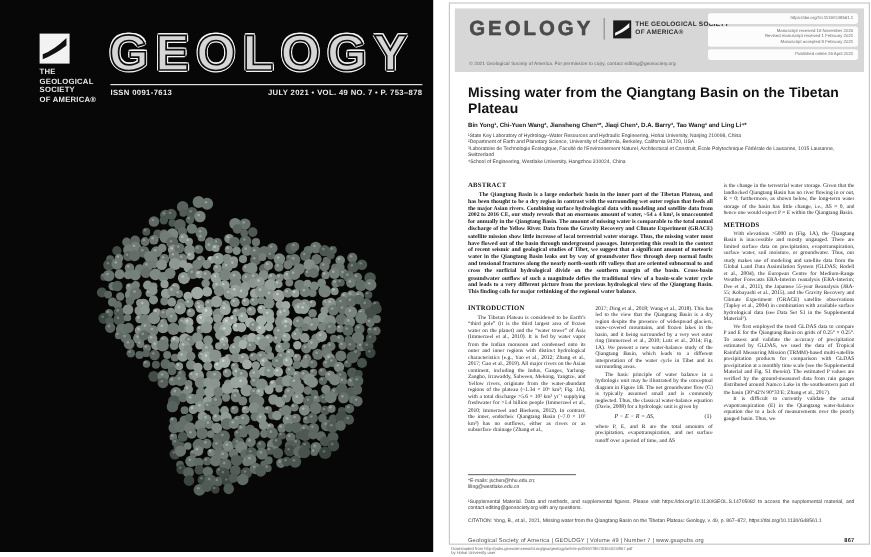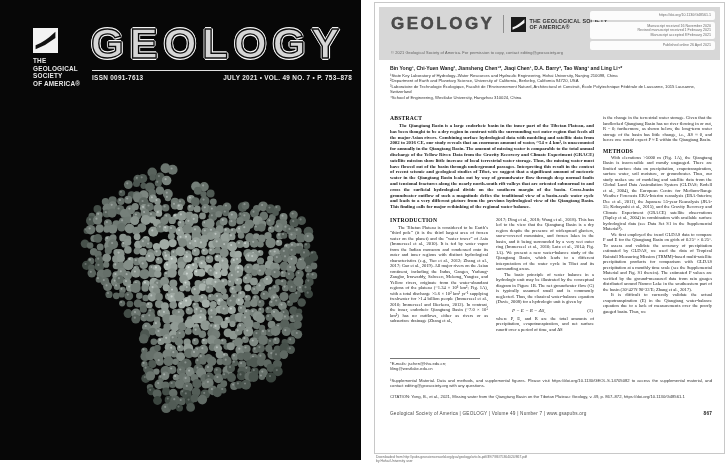--- a/index.html
+++ b/index.html
@@ -1238,20 +1238,21 @@
         <div>Manuscript received 16 November 2020</div>
         <div>Revised manuscript received 1 February 2021</div>
         <div>Manuscript accepted 8 February 2021</div>
       </div>
       <div class="meta-box">
         <div>Published online 26 April 2021</div>
       </div>
     </div>
   </div>
 
+  <h1 class="article-title">Missing water from the Qiangtang Basin on the Tibetan Plateau</h1>
   <div class="authors-line">Bin Yong¹, Chi-Yuen Wang², Jiansheng Chen¹*, Jiaqi Chen¹, D.A. Barry³, Tao Wang¹ and Ling Li⁴*</div>
 
   <div class="affiliations">
     <div class="affiliation">¹State Key Laboratory of Hydrology–Water Resources and Hydraulic Engineering, Hohai University, Nanjing 210098, China</div>
     <div class="affiliation">²Department of Earth and Planetary Science, University of California, Berkeley, California 94720, USA</div>
     <div class="affiliation">³Laboratoire de Technologie Écologique, Faculté de l’Environnement Naturel, Architectural et Construit, École Polytechnique Fédérale de Lausanne, 1015 Lausanne, Switzerland</div>
     <div class="affiliation">⁴School of Engineering, Westlake University, Hangzhou 310024, China</div>
   </div>
 
   <div class="columns">

